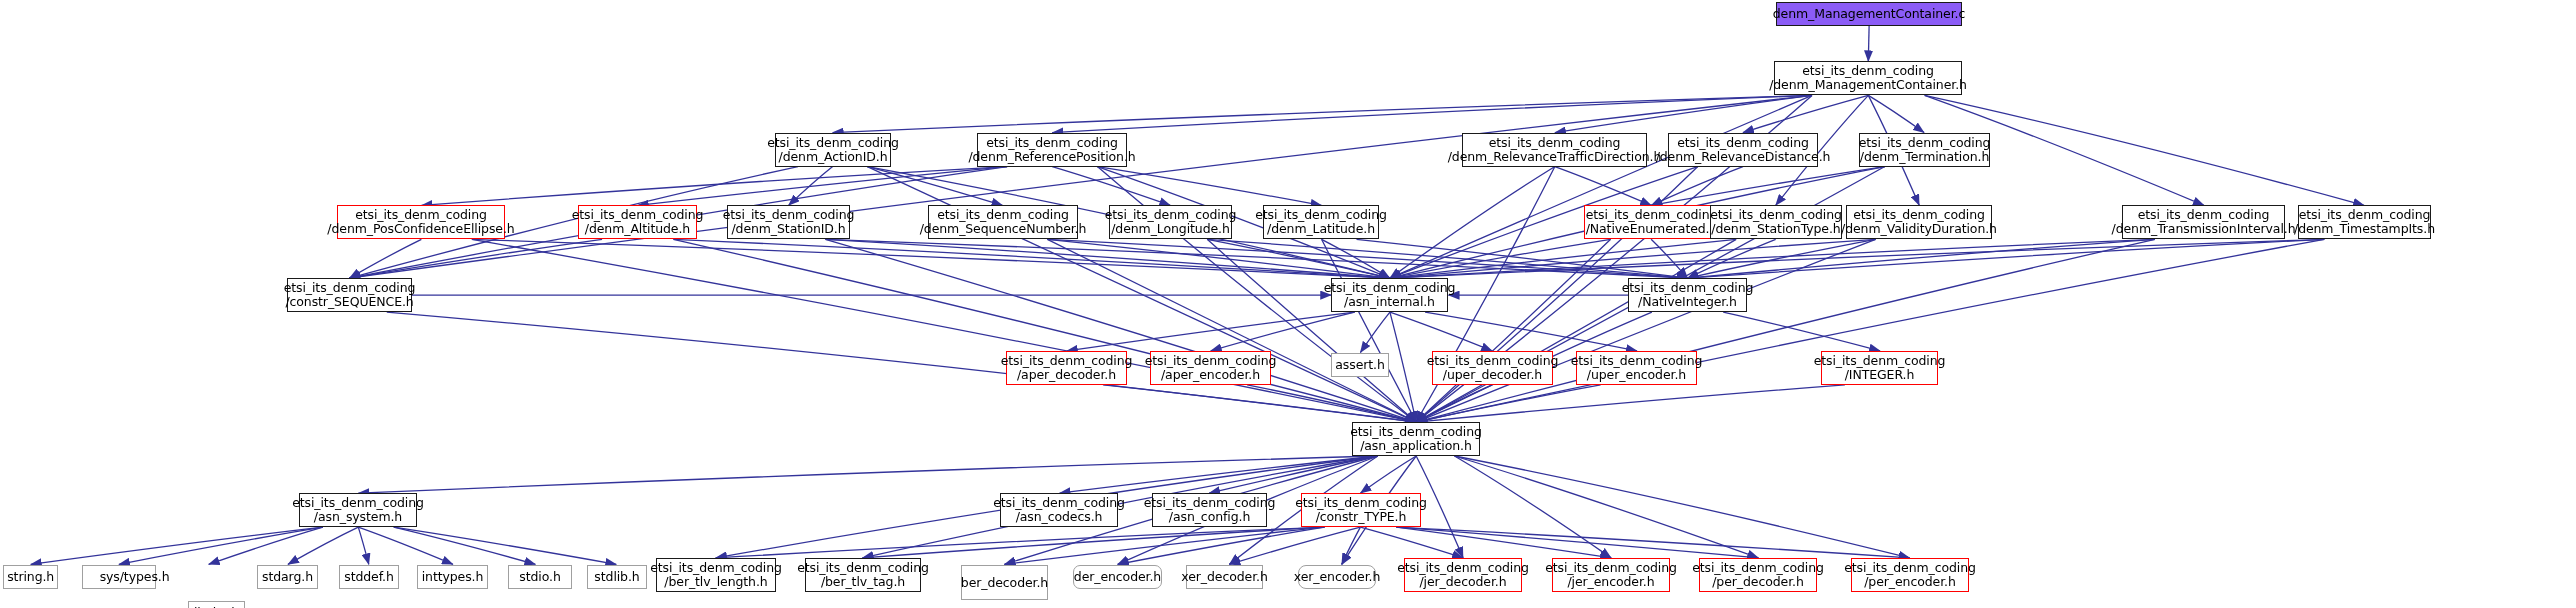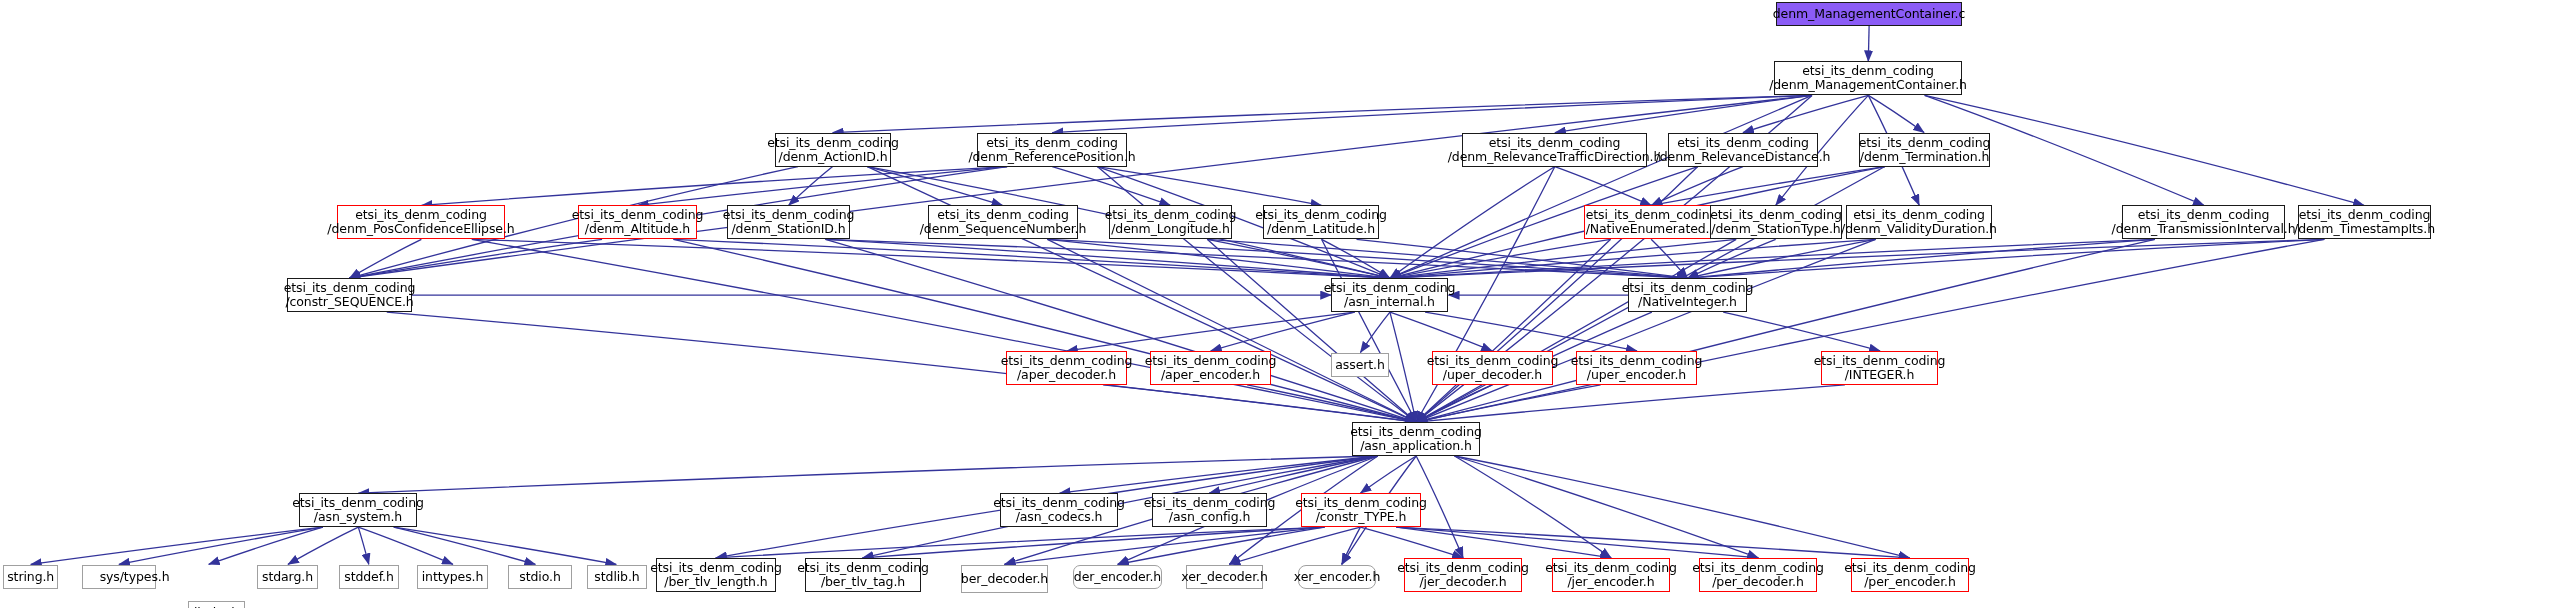--- a/index.html
+++ b/index.html
@@ -328,21 +328,21 @@
         <span class="l1">stdlib.h</span>
       </div>
       <div class="node b-black" style="left: 656px; top: 558px; width: 120px; height: 34px;">
         <span class="l1">etsi_its_denm_coding</span>
         <span class="l2">/ber_tlv_length.h</span>
       </div>
       <div class="node b-black" style="left: 805px; top: 558px; width: 116px; height: 34px;">
         <span class="l1">etsi_its_denm_coding</span>
         <span class="l2">/ber_tlv_tag.h</span>
       </div>
-      <div class="node b-gray" style="left: 961px; top: 565px; width: 87px; height: 28px;">
+      <div class="node b-gray" style="left: 961px; top: 565px; width: 87px; height: 35px;">
         <span class="l1">ber_decoder.h</span>
       </div>
       <div class="node b-gray" style="left: 1073px; top: 565px; width: 89px; height: 24px; border-radius: 7px;">
         <span class="l1">der_encoder.h</span>
       </div>
       <div class="node b-gray" style="left: 1186px; top: 565px; width: 77px; height: 24px;">
         <span class="l1">xer_decoder.h</span>
       </div>
       <div class="node b-gray" style="left: 1298px; top: 565px; width: 78px; height: 24px; border-radius: 8px;">
         <span class="l1">xer_encoder.h</span>

